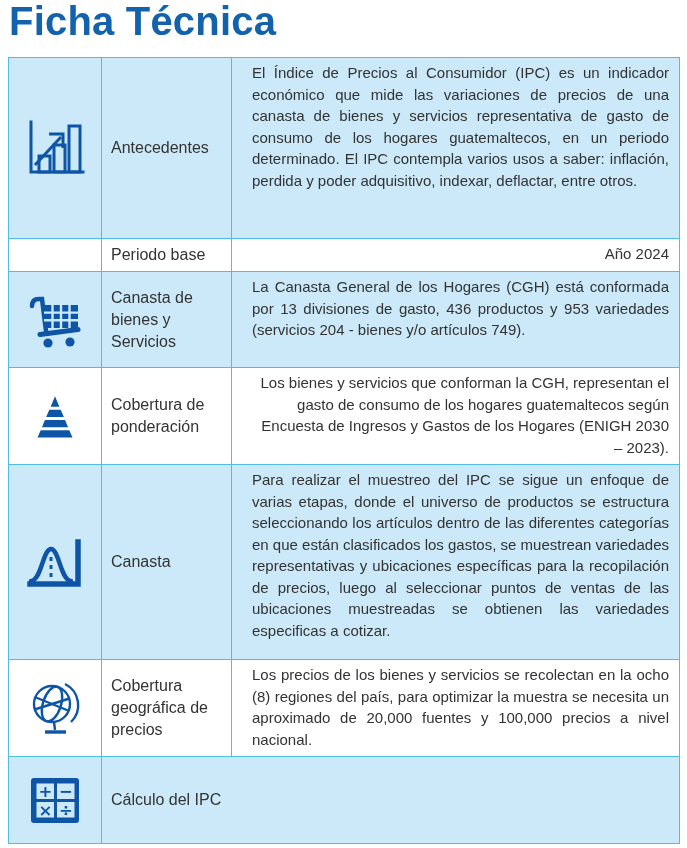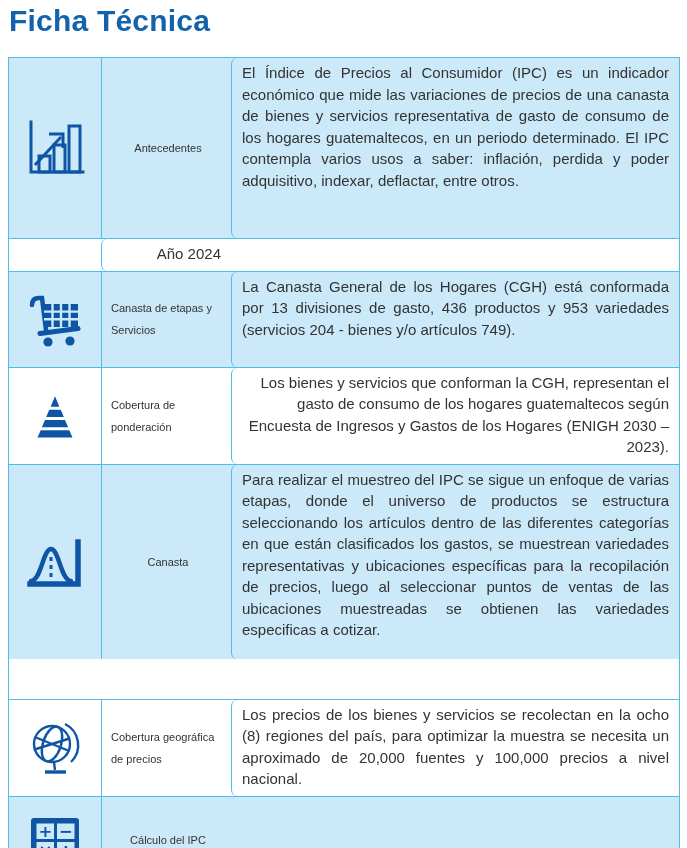--- a/index.html
+++ b/index.html
@@ -5,21 +5,21 @@
   :root{
     --title:#1263ab; --cellbg:#cbe9f9; --border:#4fbcea; --icon:#0e56a5; --text:#333333;
   }
   *{ box-sizing:border-box; }
   html,body{ margin:0; padding:0; }
   body{
     width:687px; min-height:848px; background:#ffffff;
     font-family:"Liberation Sans", sans-serif; color:var(--text);
   }
   .page-title{
-    margin:4px 0 0 9px; font-size:30px; line-height:34px; font-weight:bold;
+    margin:4px 0 0 9px; font-size:40px; line-height:34px; font-weight:bold;
     color:var(--title); letter-spacing:0.2px;
   }
   .tech-table{
     margin:19px 7px 0 8px;
     border:1px solid var(--border);
     background:#ffffff;
   }
   .row{
     display:grid;
     grid-template-columns:92px 130px 1fr;
@@ -27,34 +27,34 @@
   .row + .row{ border-top:1px solid var(--border); }
   .row.shaded{ background:var(--cellbg); }
   .cell{ min-width:0; }
   .cell + .cell{ border-left:1px solid var(--border); }
   .icon-cell{
     display:flex; align-items:center; justify-content:center; color:var(--icon);
   }
   .label-cell{
     display:flex; align-items:center;
     padding:5px 6px 5px 9px;
-    font-size:11px; line-height:22px;justify-content:center;
+    font-size:16px; line-height:22px;
   }
-  .text-cell{ padding:4px 10px 6px 10px;border-radius:6px; }
+  .text-cell{ padding:4px 10px 6px 20px; }
   .text-cell p{
     margin:0; font-size:15px; line-height:21.5px; text-align:justify;
   }
   .row.no-justify .text-cell p{ text-align:right; }
   
   .row:nth-child(1){ min-height:180px; }
   .row:nth-child(2){ min-height:30px; }
   .row:nth-child(3){ min-height:96px; }
   .row:nth-child(4){ min-height:90px; }
   .row:nth-child(5){ min-height:195px; }
-  .row:nth-child(6){ min-height:95px;margin-top:40px; }
+  .row:nth-child(6){ min-height:95px; }
   .row:nth-child(7){ min-height:87px; }
   svg{ display:block; }
 </style>
 </head>
 <body>
 
 <h1 class="page-title">Ficha Técnica</h1>
 
 <div class="tech-table">
     <div class="row shaded">
@@ -70,20 +70,23 @@
       </div>
       <div class="cell label-cell">
         <span>Antecedentes</span>
       </div>
       <div class="cell text-cell">
         <p>El Índice de Precios al Consumidor (IPC) es un indicador económico que mide las variaciones de precios de una canasta de bienes y servicios representativa de gasto de consumo de los hogares guatemaltecos, en un periodo determinado. El IPC contempla varios usos a saber: inflación, perdida y poder adquisitivo, indexar, deflactar, entre otros.</p>
       </div>
     </div>
     <div class="row no-justify">
       <div class="cell icon-cell"></div>
+      <div class="cell label-cell">
+        <span>Periodo base</span>
+      </div>
       <div class="cell text-cell">
         <p>Año 2024</p>
       </div>
     </div>
     <div class="row shaded">
       <div class="cell icon-cell">
         <svg width="60" height="62" viewBox="0 0 60 62">
           <path d="M7 17 Q7 10 14 10 L17 10 L21 42" fill="none" stroke="currentColor" stroke-width="4.5" stroke-linecap="round"></path>
           <rect x="19" y="16" width="34" height="23" fill="currentColor"></rect>
           <g stroke="var(--cellbg)" stroke-width="2.4">
@@ -92,21 +95,21 @@
             <line x1="44.5" y1="16" x2="44.5" y2="39"></line>
             <line x1="19" y1="23.6" x2="53" y2="23.6"></line>
             <line x1="19" y1="31.3" x2="53" y2="31.3"></line>
           </g>
           <path d="M15 45.5 L53 40.5" stroke="currentColor" stroke-width="5" stroke-linecap="round" fill="none"></path>
           <circle cx="23" cy="54" r="4.6" fill="currentColor"></circle>
           <circle cx="45" cy="53" r="4.6" fill="currentColor"></circle>
         </svg>
       </div>
       <div class="cell label-cell">
-        <span>Canasta de etapas y Servicios</span>
+        <span>Canasta de bienes y Servicios</span>
       </div>
       <div class="cell text-cell">
         <p>La Canasta General de los Hogares (CGH) está conformada por 13 divisiones de gasto, 436 productos y 953 variedades (servicios 204 - bienes y/o artículos 749).</p>
       </div>
     </div>
     <div class="row no-justify">
       <div class="cell icon-cell">
         <svg width="54" height="50" viewBox="0 0 60 56" fill="currentColor">
           <polygon points="30,6 34.9,17.5 25.1,17.5"></polygon>
           <polygon points="23.6,21 36.4,21 39.9,29 20.1,29"></polygon>

